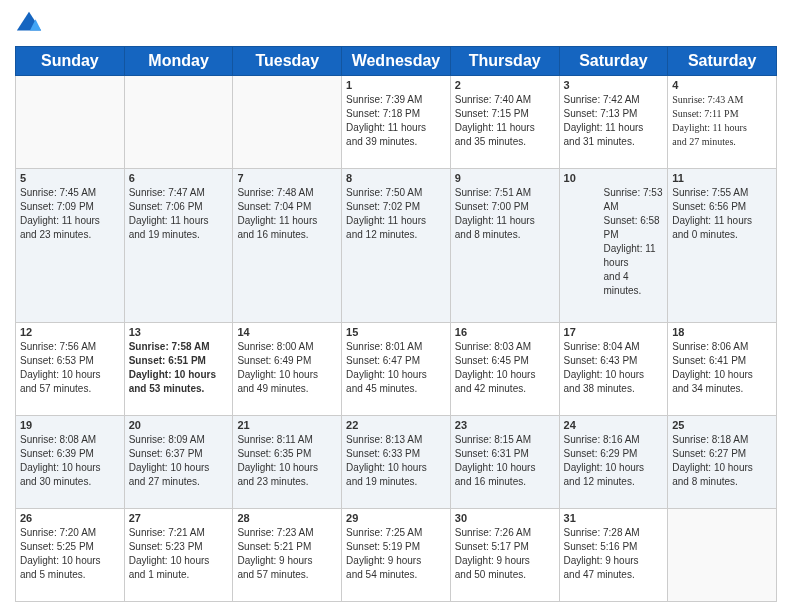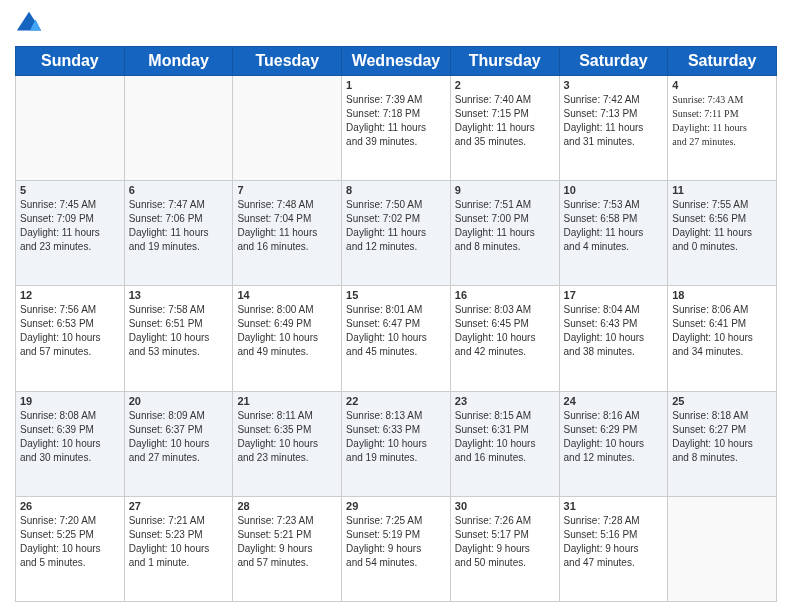--- a/index.html
+++ b/index.html
@@ -186,21 +186,21 @@
           </td>
           <td>
             <span class="day-num">9</span>
             <div class="day-info" style="white-space: pre-line;">Sunrise: 7:51 AM
 Sunset: 7:00 PM
 Daylight: 11 hours
 and 8 minutes.</div>
           </td>
           <td>
             <span class="day-num">10</span>
-            <div class="day-info" style="white-space: pre-line;">Sunrise: 7:53 AM
+            <div class="day-info" style="white-space: pre-line; margin-left: 40px;">Sunrise: 7:53 AM
 Sunset: 6:58 PM
 Daylight: 11 hours
 and 4 minutes.</div>
           </td>
           <td>
             <span class="day-num">11</span>
             <div class="day-info" style="white-space: pre-line;">Sunrise: 7:55 AM
 Sunset: 6:56 PM
 Daylight: 11 hours
 and 0 minutes.</div>
@@ -209,21 +209,21 @@
         <tr>
           <td>
             <span class="day-num">12</span>
             <div class="day-info" style="white-space: pre-line;">Sunrise: 7:56 AM
 Sunset: 6:53 PM
 Daylight: 10 hours
 and 57 minutes.</div>
           </td>
           <td>
             <span class="day-num">13</span>
-            <div class="day-info" style="white-space: pre-line;">Sunrise: 7:58 AM
+            <div class="day-info" style="white-space: pre-line; font-weight: bold;">Sunrise: 7:58 AM
 Sunset: 6:51 PM
 Daylight: 10 hours
 and 53 minutes.</div>
           </td>
           <td>
             <span class="day-num">14</span>
             <div class="day-info" style="white-space: pre-line;">Sunrise: 8:00 AM
 Sunset: 6:49 PM
 Daylight: 10 hours
 and 49 minutes.</div>

